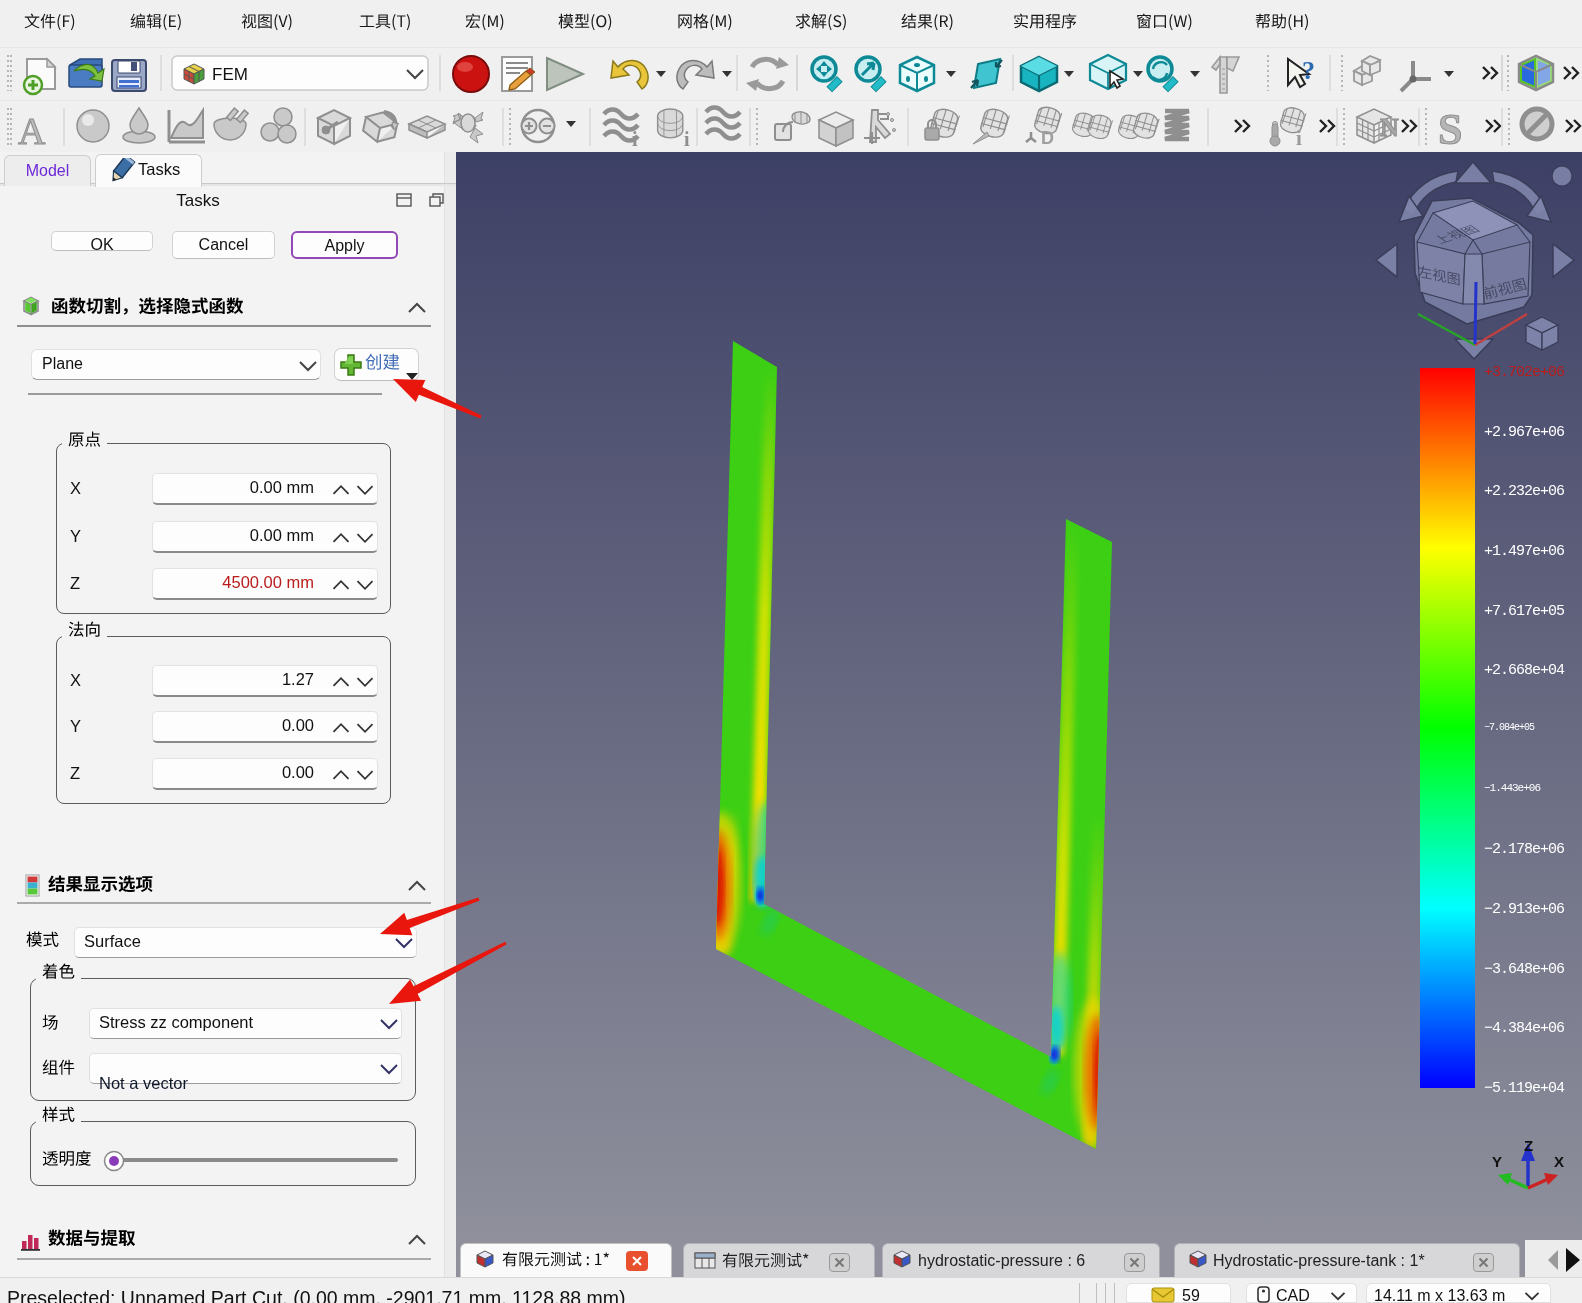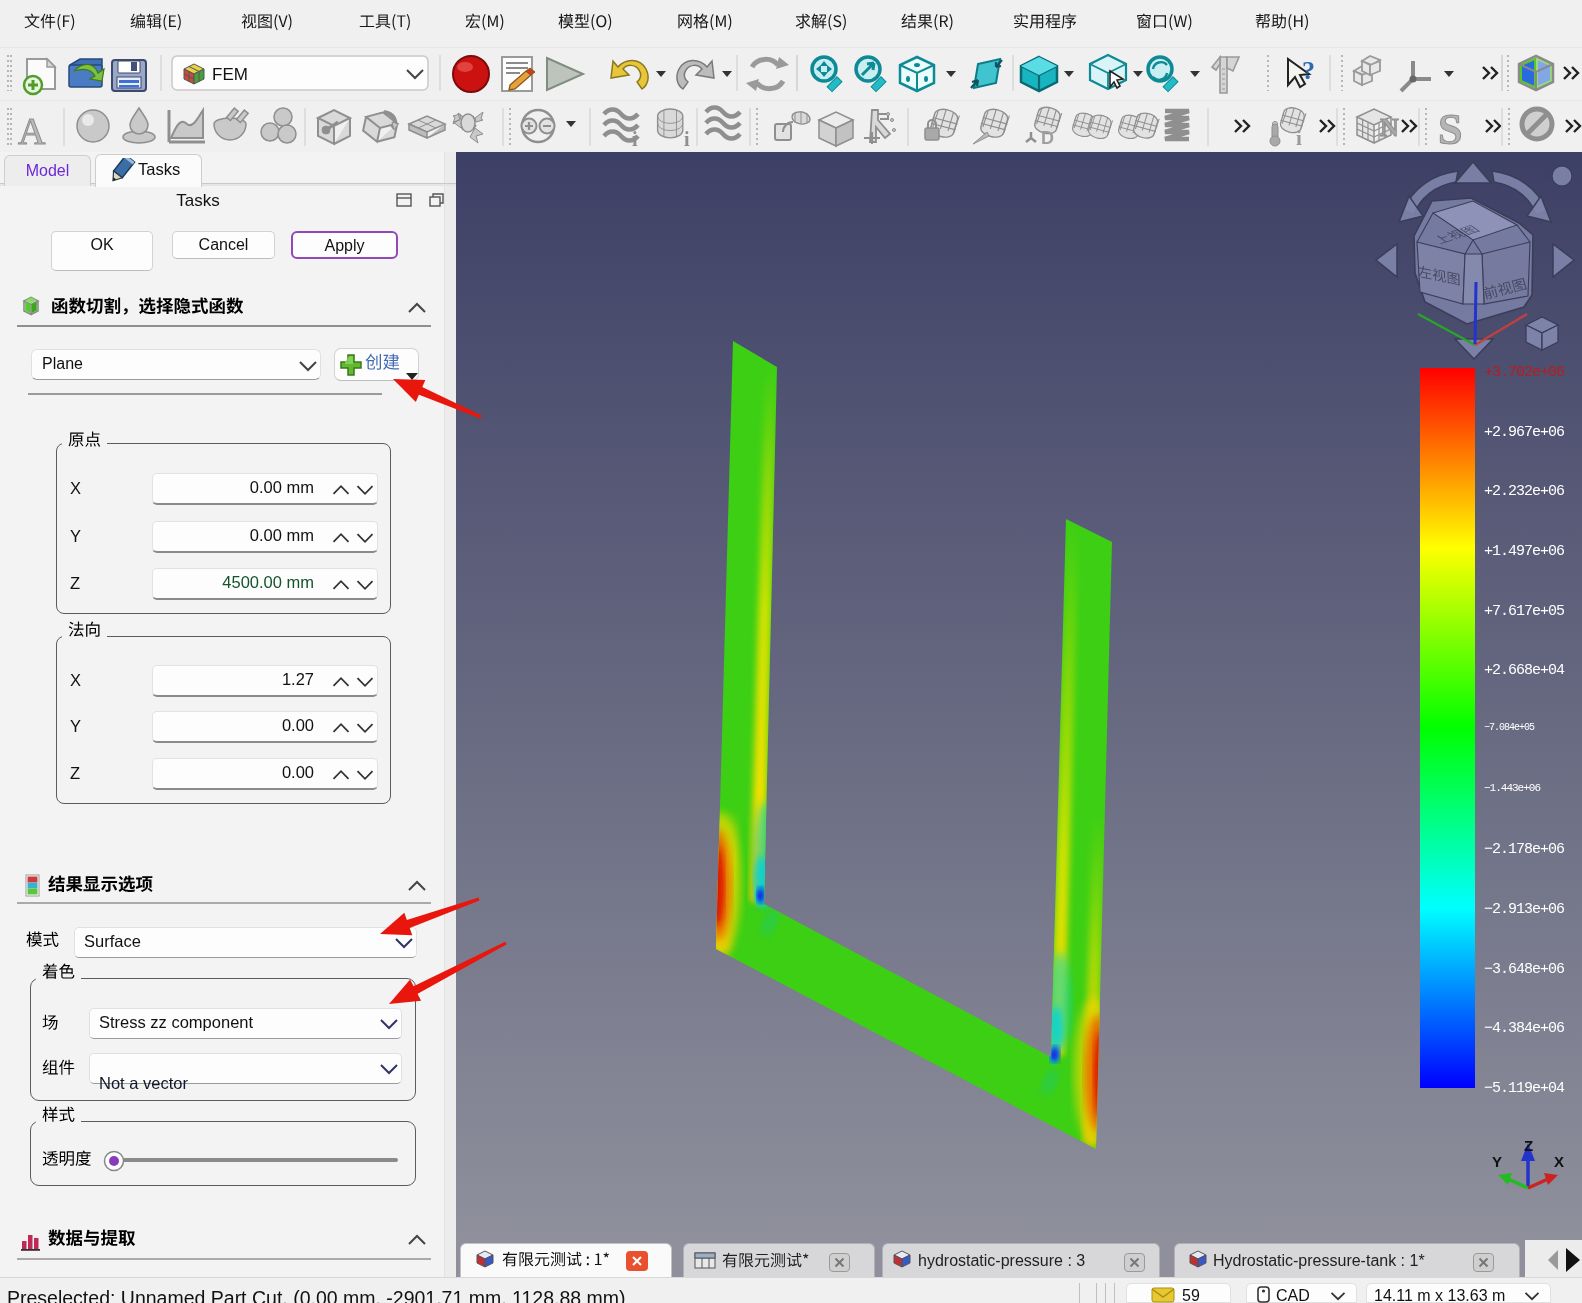--- a/index.html
+++ b/index.html
@@ -368,21 +368,21 @@
     </g>
   </svg>
 <div class="abs" style="left:138px;top:160px;font-size:16.5px;color:#111">Tasks</div>
 <div class="abs" style="left:0;top:191px;width:456px;text-align:center;font-size:17px;color:#111"><span style="margin-left:-60px">Tasks</span></div>
 <svg class="abs" style="left:396px;top:193px" width="50" height="18">
     <rect x="1" y="1" width="14" height="12" fill="none" stroke="#555" stroke-width="1.4"></rect>
     <line x1="1" y1="5" x2="15" y2="5" stroke="#555" stroke-width="1.4"></line>
     <rect x="34" y="4" width="10" height="9" fill="none" stroke="#555" stroke-width="1.4"></rect>
     <path d="M37 4 v-3 h10 v9 h-3" fill="none" stroke="#555" stroke-width="1.4"></path>
   </svg>
-<div class="btn" style="left:51px;top:231px;width:102px;height:40px;line-height:26px">OK</div>
+<div class="btn" style="left:51px;top:231px;width:102px;height:20px;line-height:26px">OK</div>
 <div class="btn" style="left:172px;top:231px;width:103px;height:28px;line-height:26px">Cancel</div>
 <div class="btn" style="left:291px;top:231px;width:107px;height:28px;line-height:26px;border:2px solid #9348b8;border-radius:6px">Apply</div>
 <svg class="abs" style="left:20px;top:295px" width="22" height="23">
     <path d="M4 6 L11 2.5 L18 6 L11 9.5Z M4 6 V16 L11 19.5 V9.5 M18 6 V16 L11 19.5" fill="none" stroke="#8a8a8a" stroke-width="1.6"></path>
     <path d="M5.2 7 L10.4 9.6 V18.2 L5.2 15.6Z" fill="#57c832"></path>
     <path d="M11.6 9.6 L16.8 7 V15.6 L11.6 18.2Z" fill="#3da51e"></path>
     <path d="M5.2 5.4 L11 2.5 L16.8 5.4 L11 8.3Z" fill="#7ee25c"></path>
   </svg>
 <svg style="position:absolute;left:51px;top:297px;" width="194" height="20">
     <path transform="translate(0,15.4)" fill="#000" d="M3.6 -9.0C4.4 -8.3 5.4 -7.2 5.8 -6.6L7.2 -7.9C6.7 -8.5 5.8 -9.4 4.9 -10.1ZM1.2 -10.8V0.9H14.2V1.6H16.2V-10.9H14.2V-1.0H3.3V-10.8ZM7.7 -10.8V-7.1C6.1 -6.2 4.4 -5.2 3.3 -4.7L4.3 -2.9C5.3 -3.6 6.5 -4.4 7.7 -5.3V-3.5C7.7 -3.3 7.6 -3.3 7.4 -3.3C7.2 -3.3 6.4 -3.3 5.7 -3.3C6.0 -2.8 6.2 -2.0 6.3 -1.5C7.5 -1.5 8.4 -1.5 9.0 -1.8C9.6 -2.0 9.8 -2.5 9.8 -3.5V-5.7C10.9 -4.6 12.0 -3.5 12.7 -2.7L14.0 -4.1C13.4 -4.8 12.5 -5.7 11.5 -6.5C12.3 -7.3 13.2 -8.3 14.0 -9.3L12.3 -10.2C11.8 -9.4 11.0 -8.4 10.3 -7.6L9.8 -8.0V-10.0C11.4 -10.9 13.1 -12.1 14.3 -13.2L12.9 -14.3L12.5 -14.2H3.2V-12.3H10.2C9.5 -11.7 8.6 -11.2 7.7 -10.8Z M24.9 -14.7C24.6 -14.0 24.1 -13.0 23.8 -12.4L25.1 -11.8C25.6 -12.4 26.1 -13.2 26.7 -14.0ZM24.0 -4.2C23.7 -3.6 23.3 -3.0 22.8 -2.5L21.4 -3.2L21.9 -4.2ZM18.9 -2.6C19.7 -2.3 20.6 -1.8 21.4 -1.4C20.4 -0.8 19.2 -0.3 18.0 -0.1C18.3 0.3 18.7 1.1 18.9 1.5C20.5 1.1 21.9 0.5 23.1 -0.4C23.6 -0.1 24.0 0.2 24.4 0.5L25.7 -0.9C25.3 -1.1 24.9 -1.4 24.4 -1.7C25.3 -2.7 26.0 -4.0 26.4 -5.5L25.3 -5.9L25.0 -5.9H22.8L23.0 -6.5L21.2 -6.9C21.1 -6.5 20.9 -6.2 20.8 -5.9H18.6V-4.2H19.9C19.6 -3.6 19.2 -3.0 18.9 -2.6ZM18.7 -13.9C19.1 -13.3 19.5 -12.4 19.6 -11.8H18.3V-10.1H20.8C20.0 -9.3 18.9 -8.5 17.9 -8.1C18.3 -7.7 18.7 -7.0 19.0 -6.5C19.8 -7.0 20.8 -7.7 21.6 -8.5V-7.0H23.5V-8.9C24.2 -8.3 24.9 -7.8 25.3 -7.4L26.4 -8.9C26.0 -9.1 25.1 -9.7 24.3 -10.1H26.8V-11.8H23.5V-14.9H21.6V-11.8H19.8L21.2 -12.4C21.1 -13.0 20.6 -13.9 20.2 -14.6ZM28.2 -14.8C27.8 -11.7 27.0 -8.7 25.6 -6.9C26.1 -6.6 26.8 -5.9 27.1 -5.5C27.5 -6.0 27.8 -6.5 28.1 -7.1C28.4 -5.8 28.8 -4.5 29.3 -3.4C28.4 -2.0 27.1 -0.9 25.4 -0.1C25.7 0.4 26.3 1.2 26.4 1.6C28.1 0.8 29.4 -0.2 30.3 -1.6C31.1 -0.4 32.1 0.7 33.3 1.4C33.6 0.9 34.2 0.1 34.7 -0.2C33.4 -1.0 32.3 -2.1 31.5 -3.4C32.3 -5.2 32.8 -7.2 33.2 -9.7H34.3V-11.6H29.6C29.8 -12.6 30.0 -13.5 30.1 -14.5ZM31.2 -9.7C31.0 -8.2 30.8 -6.9 30.4 -5.7C29.9 -6.9 29.6 -8.3 29.3 -9.7Z M42.2 -13.6V-11.6H44.7C44.6 -6.6 44.3 -2.4 40.4 -0.1C40.9 0.3 41.6 1.1 41.9 1.6C46.2 -1.1 46.7 -6.0 46.8 -11.6H49.4C49.3 -4.5 49.1 -1.6 48.6 -1.0C48.4 -0.8 48.2 -0.7 47.9 -0.7C47.5 -0.7 46.7 -0.7 45.7 -0.8C46.1 -0.2 46.4 0.8 46.4 1.4C47.4 1.4 48.3 1.4 48.9 1.3C49.6 1.2 50.0 1.0 50.5 0.2C51.2 -0.7 51.4 -3.8 51.6 -12.5C51.6 -12.8 51.6 -13.6 51.6 -13.6ZM37.5 -0.7C37.9 -1.1 38.6 -1.5 42.7 -3.4C42.6 -3.8 42.4 -4.7 42.4 -5.2L39.5 -4.0V-8.3L42.7 -9.0L42.4 -10.9L39.5 -10.3V-14.2H37.5V-9.9L35.4 -9.5L35.7 -7.6L37.5 -7.9V-4.0C37.5 -3.3 36.9 -2.8 36.5 -2.5C36.8 -2.1 37.3 -1.2 37.5 -0.7Z M64.1 -12.5V-2.8H65.9V-12.5ZM67.2 -14.8V-0.8C67.2 -0.5 67.1 -0.5 66.8 -0.4C66.5 -0.4 65.6 -0.4 64.7 -0.5C65.0 0.1 65.2 1.0 65.3 1.5C66.7 1.5 67.7 1.5 68.3 1.1C68.9 0.8 69.1 0.2 69.1 -0.8V-14.8ZM54.5 -4.0V1.6H56.2V0.8H60.5V1.4H62.3V-4.0H59.3V-5.0H62.9V-6.5H59.3V-7.2H61.7V-8.6H59.3V-9.2H62.2V-10.3H63.2V-13.3H59.6C59.5 -13.8 59.2 -14.4 59.0 -14.9L57.0 -14.5C57.1 -14.2 57.3 -13.7 57.4 -13.3H53.5V-10.3H54.4V-9.2H57.5V-8.6H54.9V-7.2H57.5V-6.5H53.5V-5.0H57.5V-4.0ZM57.5 -11.5V-10.7H55.3V-11.8H61.3V-10.7H59.3V-11.5ZM56.2 -0.8V-2.2H60.5V-0.8Z M73.4 2.4C75.6 1.8 76.8 0.2 76.8 -1.8C76.8 -3.3 76.2 -4.2 75.0 -4.2C74.0 -4.2 73.2 -3.6 73.2 -2.7C73.2 -1.7 74.0 -1.1 74.9 -1.1L75.1 -1.1C75.0 -0.2 74.2 0.6 72.8 1.0Z M88.3 -13.2C89.2 -12.3 90.4 -11.1 90.9 -10.3L92.6 -11.6C92.1 -12.4 90.9 -13.6 89.9 -14.4ZM94.9 -14.3C94.5 -12.8 93.7 -11.3 92.8 -10.3C93.3 -10.1 94.1 -9.5 94.5 -9.2C94.9 -9.7 95.3 -10.3 95.7 -10.9H97.8V-8.9H93.0V-7.1H95.9C95.7 -5.3 95.0 -4.0 92.7 -3.1C93.2 -2.7 93.7 -1.9 93.9 -1.4C96.9 -2.6 97.7 -4.6 98.1 -7.1H99.2V-4.0C99.2 -2.1 99.5 -1.5 101.2 -1.5C101.5 -1.5 102.2 -1.5 102.5 -1.5C103.8 -1.5 104.3 -2.1 104.5 -4.4C104.0 -4.6 103.1 -4.9 102.7 -5.3C102.7 -3.7 102.6 -3.4 102.3 -3.4C102.2 -3.4 101.7 -3.4 101.6 -3.4C101.3 -3.4 101.3 -3.5 101.3 -4.0V-7.1H104.3V-8.9H99.9V-10.9H103.6V-12.7H99.9V-14.8H97.8V-12.7H96.5C96.6 -13.1 96.8 -13.5 96.9 -13.9ZM92.3 -8.1H88.3V-6.2H90.2V-1.7C89.5 -1.3 88.8 -0.7 88.1 -0.1L89.5 1.8C90.4 0.6 91.4 -0.4 92.0 -0.4C92.4 -0.4 92.9 0.1 93.7 0.6C94.8 1.2 96.2 1.5 98.3 1.5C100.0 1.5 102.7 1.4 104.0 1.3C104.0 0.7 104.3 -0.3 104.5 -0.9C102.8 -0.6 100.1 -0.5 98.3 -0.5C96.5 -0.5 95.0 -0.6 93.9 -1.3C93.2 -1.7 92.7 -2.1 92.3 -2.2Z M107.7 -14.9V-11.6H105.7V-9.6H107.7V-6.6L105.5 -6.0L105.9 -4.0L107.7 -4.5V-0.7C107.7 -0.5 107.6 -0.4 107.4 -0.4C107.2 -0.4 106.5 -0.4 105.9 -0.4C106.2 0.2 106.4 1.0 106.5 1.6C107.6 1.6 108.4 1.5 109.0 1.2C109.5 0.8 109.7 0.3 109.7 -0.7V-5.1L111.5 -5.6L111.3 -7.5L109.7 -7.1V-9.6H111.6V-11.6H109.7V-14.9ZM118.2 -12.3C117.8 -11.8 117.2 -11.2 116.6 -10.7C116.0 -11.2 115.5 -11.8 115.1 -12.3ZM112.0 -14.2V-12.3H113.0C113.6 -11.4 114.3 -10.5 115.1 -9.7C113.8 -9.0 112.5 -8.5 111.1 -8.1C111.4 -7.7 111.9 -6.9 112.1 -6.4C113.7 -6.9 115.2 -7.6 116.5 -8.5C117.8 -7.6 119.3 -6.9 121.0 -6.4C121.3 -6.9 121.8 -7.7 122.3 -8.2C120.8 -8.5 119.4 -9.0 118.2 -9.7C119.4 -10.8 120.5 -12.1 121.2 -13.6L119.9 -14.2L119.6 -14.2ZM115.5 -7.3V-5.9H112.2V-4.1H115.5V-2.9H111.4V-1.0H115.5V1.6H117.6V-1.0H121.8V-2.9H117.6V-4.1H120.7V-5.9H117.6V-7.3Z M129.1 -3.1C128.8 -2.1 128.3 -0.8 127.8 0.0L129.4 1.0C129.9 0.1 130.4 -1.4 130.7 -2.5ZM131.7 -14.7C131.1 -13.6 130.0 -12.3 128.7 -11.2C129.0 -11.1 129.3 -10.8 129.6 -10.5V-9.0H136.5V-8.1H130.0V-6.6H136.5V-5.7H129.5V-4.1H133.0L132.2 -3.4C133.0 -2.7 134.2 -1.7 134.7 -1.1L136.0 -2.3C135.5 -2.8 134.7 -3.5 133.9 -4.1H138.5V-10.6H135.9C136.5 -11.3 137.1 -12.0 137.5 -12.7L136.3 -13.6L136.0 -13.5H133.0L133.6 -14.4ZM130.7 -10.6C131.1 -11.0 131.6 -11.5 131.9 -12.0H134.9C134.5 -11.4 134.1 -10.9 133.8 -10.6ZM136.3 -2.7C136.6 -2.1 136.9 -1.5 137.1 -0.9C136.6 -1.0 136.0 -1.3 135.7 -1.5C135.6 -0.5 135.5 -0.4 135.0 -0.4C134.7 -0.4 133.6 -0.4 133.4 -0.4C132.8 -0.4 132.7 -0.5 132.7 -0.9V-3.0H130.8V-0.8C130.8 0.8 131.2 1.3 133.1 1.3C133.5 1.3 134.9 1.3 135.3 1.3C136.5 1.3 137.1 0.9 137.3 -0.6C137.5 -0.1 137.7 0.5 137.8 0.9L139.5 0.2C139.2 -0.8 138.5 -2.2 137.9 -3.2ZM123.7 -14.1V1.6H125.6V-12.3H127.0C126.8 -11.1 126.4 -9.5 126.0 -8.4C127.0 -7.2 127.3 -6.1 127.3 -5.3C127.3 -4.8 127.2 -4.5 127.0 -4.3C126.8 -4.2 126.7 -4.2 126.5 -4.2C126.3 -4.2 126.0 -4.2 125.7 -4.2C126.0 -3.7 126.2 -2.9 126.2 -2.4C126.6 -2.4 127.0 -2.4 127.3 -2.5C127.7 -2.5 128.0 -2.6 128.3 -2.8C128.9 -3.2 129.1 -4.0 129.1 -5.1C129.1 -6.1 128.9 -7.3 127.8 -8.6C128.3 -10.0 128.9 -11.9 129.3 -13.4L128.0 -14.2L127.7 -14.1Z M149.5 -14.8C149.5 -13.8 149.5 -12.8 149.6 -11.9H140.9V-9.8H149.7C150.1 -3.6 151.4 1.6 154.4 1.6C156.1 1.6 156.8 0.8 157.1 -2.6C156.5 -2.8 155.7 -3.3 155.3 -3.8C155.2 -1.6 155.0 -0.6 154.6 -0.6C153.3 -0.6 152.2 -4.7 151.9 -9.8H156.6V-11.9H155.0L156.2 -12.9C155.7 -13.5 154.7 -14.3 153.9 -14.9L152.5 -13.7C153.2 -13.2 154.1 -12.5 154.5 -11.9H151.8C151.7 -12.8 151.7 -13.8 151.8 -14.8ZM140.9 -1.0 141.5 1.1C143.7 0.6 146.9 -0.0 149.7 -0.7L149.6 -2.5L146.3 -1.9V-5.8H149.1V-7.8H141.6V-5.8H144.2V-1.6C142.9 -1.4 141.8 -1.2 140.9 -1.0Z M161.1 -9.0C161.9 -8.3 162.9 -7.2 163.3 -6.6L164.7 -7.9C164.2 -8.5 163.3 -9.4 162.4 -10.1ZM158.7 -10.8V0.9H171.7V1.6H173.7V-10.9H171.7V-1.0H160.8V-10.8ZM165.2 -10.8V-7.1C163.6 -6.2 161.9 -5.2 160.8 -4.7L161.8 -2.9C162.8 -3.6 164.0 -4.4 165.2 -5.3V-3.5C165.2 -3.3 165.1 -3.3 164.9 -3.3C164.7 -3.3 163.9 -3.3 163.2 -3.3C163.5 -2.8 163.7 -2.0 163.8 -1.5C165.0 -1.5 165.9 -1.5 166.5 -1.8C167.1 -2.0 167.3 -2.5 167.3 -3.5V-5.7C168.4 -4.6 169.5 -3.5 170.2 -2.7L171.5 -4.1C170.9 -4.8 170.0 -5.7 169.0 -6.5C169.8 -7.3 170.7 -8.3 171.5 -9.3L169.8 -10.2C169.3 -9.4 168.5 -8.4 167.8 -7.6L167.3 -8.0V-10.0C168.9 -10.9 170.6 -12.1 171.8 -13.2L170.4 -14.3L170.0 -14.2H160.7V-12.3H167.7C166.9 -11.7 166.1 -11.2 165.2 -10.8Z M182.4 -14.7C182.1 -14.0 181.7 -13.0 181.3 -12.4L182.6 -11.8C183.1 -12.4 183.6 -13.2 184.2 -14.0ZM181.5 -4.2C181.2 -3.6 180.8 -3.0 180.3 -2.5L178.9 -3.2L179.4 -4.2ZM176.4 -2.6C177.2 -2.3 178.1 -1.8 178.9 -1.4C177.9 -0.8 176.7 -0.3 175.5 -0.1C175.8 0.3 176.2 1.1 176.4 1.5C178.0 1.1 179.4 0.5 180.6 -0.4C181.1 -0.1 181.5 0.2 181.9 0.5L183.2 -0.9C182.8 -1.1 182.4 -1.4 181.9 -1.7C182.8 -2.7 183.5 -4.0 183.9 -5.5L182.8 -5.9L182.5 -5.9H180.3L180.5 -6.5L178.7 -6.9C178.6 -6.5 178.4 -6.2 178.3 -5.9H176.1V-4.2H177.4C177.1 -3.6 176.7 -3.0 176.4 -2.6ZM176.2 -13.9C176.6 -13.3 177.0 -12.4 177.1 -11.8H175.8V-10.1H178.3C177.5 -9.3 176.4 -8.5 175.4 -8.1C175.8 -7.7 176.2 -7.0 176.5 -6.5C177.3 -7.0 178.3 -7.7 179.1 -8.5V-7.0H181.0V-8.9C181.7 -8.3 182.4 -7.8 182.8 -7.4L183.9 -8.9C183.5 -9.1 182.6 -9.7 181.8 -10.1H184.3V-11.8H181.0V-14.9H179.1V-11.8H177.3L178.7 -12.4C178.6 -13.0 178.1 -13.9 177.7 -14.6ZM185.7 -14.8C185.3 -11.7 184.5 -8.7 183.1 -6.9C183.6 -6.6 184.3 -5.9 184.6 -5.5C185.0 -6.0 185.3 -6.5 185.6 -7.1C185.9 -5.8 186.3 -4.5 186.8 -3.4C185.9 -2.0 184.6 -0.9 182.9 -0.1C183.2 0.4 183.8 1.2 183.9 1.6C185.6 0.8 186.9 -0.2 187.8 -1.6C188.6 -0.4 189.6 0.7 190.8 1.4C191.1 0.9 191.7 0.1 192.2 -0.2C190.9 -1.0 189.8 -2.1 189.0 -3.4C189.8 -5.2 190.3 -7.2 190.7 -9.7H191.8V-11.6H187.1C187.3 -12.6 187.5 -13.5 187.6 -14.5ZM188.7 -9.7C188.5 -8.2 188.3 -6.9 187.9 -5.7C187.4 -6.9 187.1 -8.3 186.8 -9.7Z"></path>
@@ -422,21 +422,21 @@
   </svg>
 <div class="abs" style="left:70px;top:527px;font-size:16.5px;color:#111">Y</div>
 <div class="spin" style="left:152px;top:521px;width:226px"></div>
 <div class="abs" style="left:152px;top:526px;width:162px;text-align:right;font-size:16.5px;color:#111">0.00 mm</div>
 <svg class="abs" style="left:326px;top:529px" width="52" height="18">
     <polyline fill="none" stroke="#333" stroke-width="1.8" points="7.5,12.8 15.0,5.2 22.5,12.8"></polyline>
     <polyline fill="none" stroke="#333" stroke-width="1.8" points="31.5,5.2 39.0,12.8 46.5,5.2"></polyline>
   </svg>
 <div class="abs" style="left:70px;top:574px;font-size:16.5px;color:#111">Z</div>
 <div class="spin" style="left:152px;top:568px;width:226px"></div>
-<div class="abs" style="left:152px;top:573px;width:162px;text-align:right;font-size:16.5px;color:#14532d">4500.00 mm</div>
+<div class="abs" style="left:152px;top:573px;width:162px;text-align:right;font-size:16.5px;color:#b91c1c">4500.00 mm</div>
 <svg class="abs" style="left:326px;top:576px" width="52" height="18">
     <polyline fill="none" stroke="#333" stroke-width="1.8" points="7.5,12.8 15.0,5.2 22.5,12.8"></polyline>
     <polyline fill="none" stroke="#333" stroke-width="1.8" points="31.5,5.2 39.0,12.8 46.5,5.2"></polyline>
   </svg>
 <div class="gbox" style="left:56px;top:636px;width:335px;height:168px"></div>
 <div class="abs" style="left:62px;top:620px;width:45px;height:19px;background:#f3f3f3"></div>
 <svg class="abs" style="left:68px;top:620px" width="35" height="20">
     <path transform="translate(0,15.5)" fill="#000" d="M1.6 -12.8C2.7 -12.3 4.0 -11.5 4.7 -10.9L5.4 -12.0C4.7 -12.5 3.3 -13.2 2.3 -13.7ZM0.7 -8.3C1.8 -7.8 3.1 -7.1 3.7 -6.5L4.4 -7.5C3.8 -8.1 2.4 -8.8 1.4 -9.2ZM1.3 0.3 2.3 1.1C3.3 -0.4 4.4 -2.5 5.3 -4.2L4.4 -5.0C3.4 -3.2 2.1 -1.0 1.3 0.3ZM6.4 0.7C6.8 0.5 7.5 0.4 13.7 -0.3C14.0 0.3 14.3 0.8 14.4 1.3L15.5 0.7C15.0 -0.5 13.8 -2.5 12.6 -4.0L11.6 -3.5C12.1 -2.8 12.6 -2.1 13.1 -1.4L7.9 -0.8C8.9 -2.2 9.9 -3.9 10.8 -5.7H15.5V-6.9H11.1V-9.9H14.8V-11.0H11.1V-13.9H9.9V-11.0H6.3V-9.9H9.9V-6.9H5.6V-5.7H9.3C8.5 -3.8 7.4 -2.1 7.0 -1.6C6.6 -1.0 6.3 -0.6 5.9 -0.5C6.1 -0.1 6.3 0.5 6.4 0.7Z M23.7 -13.9C23.5 -13.1 23.1 -11.9 22.7 -11.0H18.1V1.3H19.4V-9.8H30.2V-0.3C30.2 -0.0 30.1 0.1 29.8 0.1C29.5 0.1 28.3 0.1 27.1 0.0C27.3 0.4 27.5 1.0 27.6 1.3C29.1 1.3 30.1 1.3 30.7 1.1C31.3 0.9 31.5 0.5 31.5 -0.3V-11.0H24.0C24.5 -11.8 24.9 -12.8 25.3 -13.6ZM22.7 -6.5H26.8V-3.3H22.7ZM21.5 -7.6V-1.0H22.7V-2.1H28.0V-7.6Z"></path>
   </svg>
 <div class="abs" style="left:70px;top:671px;font-size:16.5px;color:#111">X</div>
@@ -700,21 +700,21 @@
 <div class="abs" style="left:829px;top:1253px;width:21px;height:19px;background:#cfcfcf;border:1px solid #9a9a9a;border-radius:4px"></div>
 <svg class="abs" style="left:829px;top:1253px" width="21" height="19">
     <path d="M6.5 5.5 l8 8 M14.5 5.5 l-8 8" stroke="#777" stroke-width="2"></path>
   </svg>
 <div class="abs" style="left:882px;top:1243px;width:278px;height:34px;background:#d7d7da;border:1px solid #b0b0b8;border-bottom:0;border-radius:6px 6px 0 0"></div>
 <svg class="abs" style="left:893px;top:1250px" width="19" height="18">
     <polygon points="9,1 17,5 9,9 1,5" fill="#e8e8f8" stroke="#555" stroke-width="1"></polygon>
     <polygon points="1,5 9,9 9,17 1,13" fill="#c03030" stroke="#555" stroke-width="1"></polygon>
     <polygon points="17,5 9,9 9,17 17,13" fill="#3858c8" stroke="#555" stroke-width="1"></polygon>
   </svg>
-<div class="abs" style="left:918px;top:1252px;font-size:16px;color:#222">hydrostatic-pressure : 3</div>
+<div class="abs" style="left:918px;top:1252px;font-size:16px;color:#222">hydrostatic-pressure : 6</div>
 <div class="abs" style="left:1124px;top:1253px;width:21px;height:19px;background:#cfcfcf;border:1px solid #9a9a9a;border-radius:4px"></div>
 <svg class="abs" style="left:1124px;top:1253px" width="21" height="19">
     <path d="M6.5 5.5 l8 8 M14.5 5.5 l-8 8" stroke="#777" stroke-width="2"></path>
   </svg>
 <div class="abs" style="left:1174px;top:1243px;width:346px;height:34px;background:#d7d7da;border:1px solid #b0b0b8;border-bottom:0;border-radius:6px 6px 0 0"></div>
 <svg class="abs" style="left:1189px;top:1250px" width="19" height="18">
     <polygon points="9,1 17,5 9,9 1,5" fill="#e8e8f8" stroke="#555" stroke-width="1"></polygon>
     <polygon points="1,5 9,9 9,17 1,13" fill="#c03030" stroke="#555" stroke-width="1"></polygon>
     <polygon points="17,5 9,9 9,17 17,13" fill="#3858c8" stroke="#555" stroke-width="1"></polygon>
   </svg>

